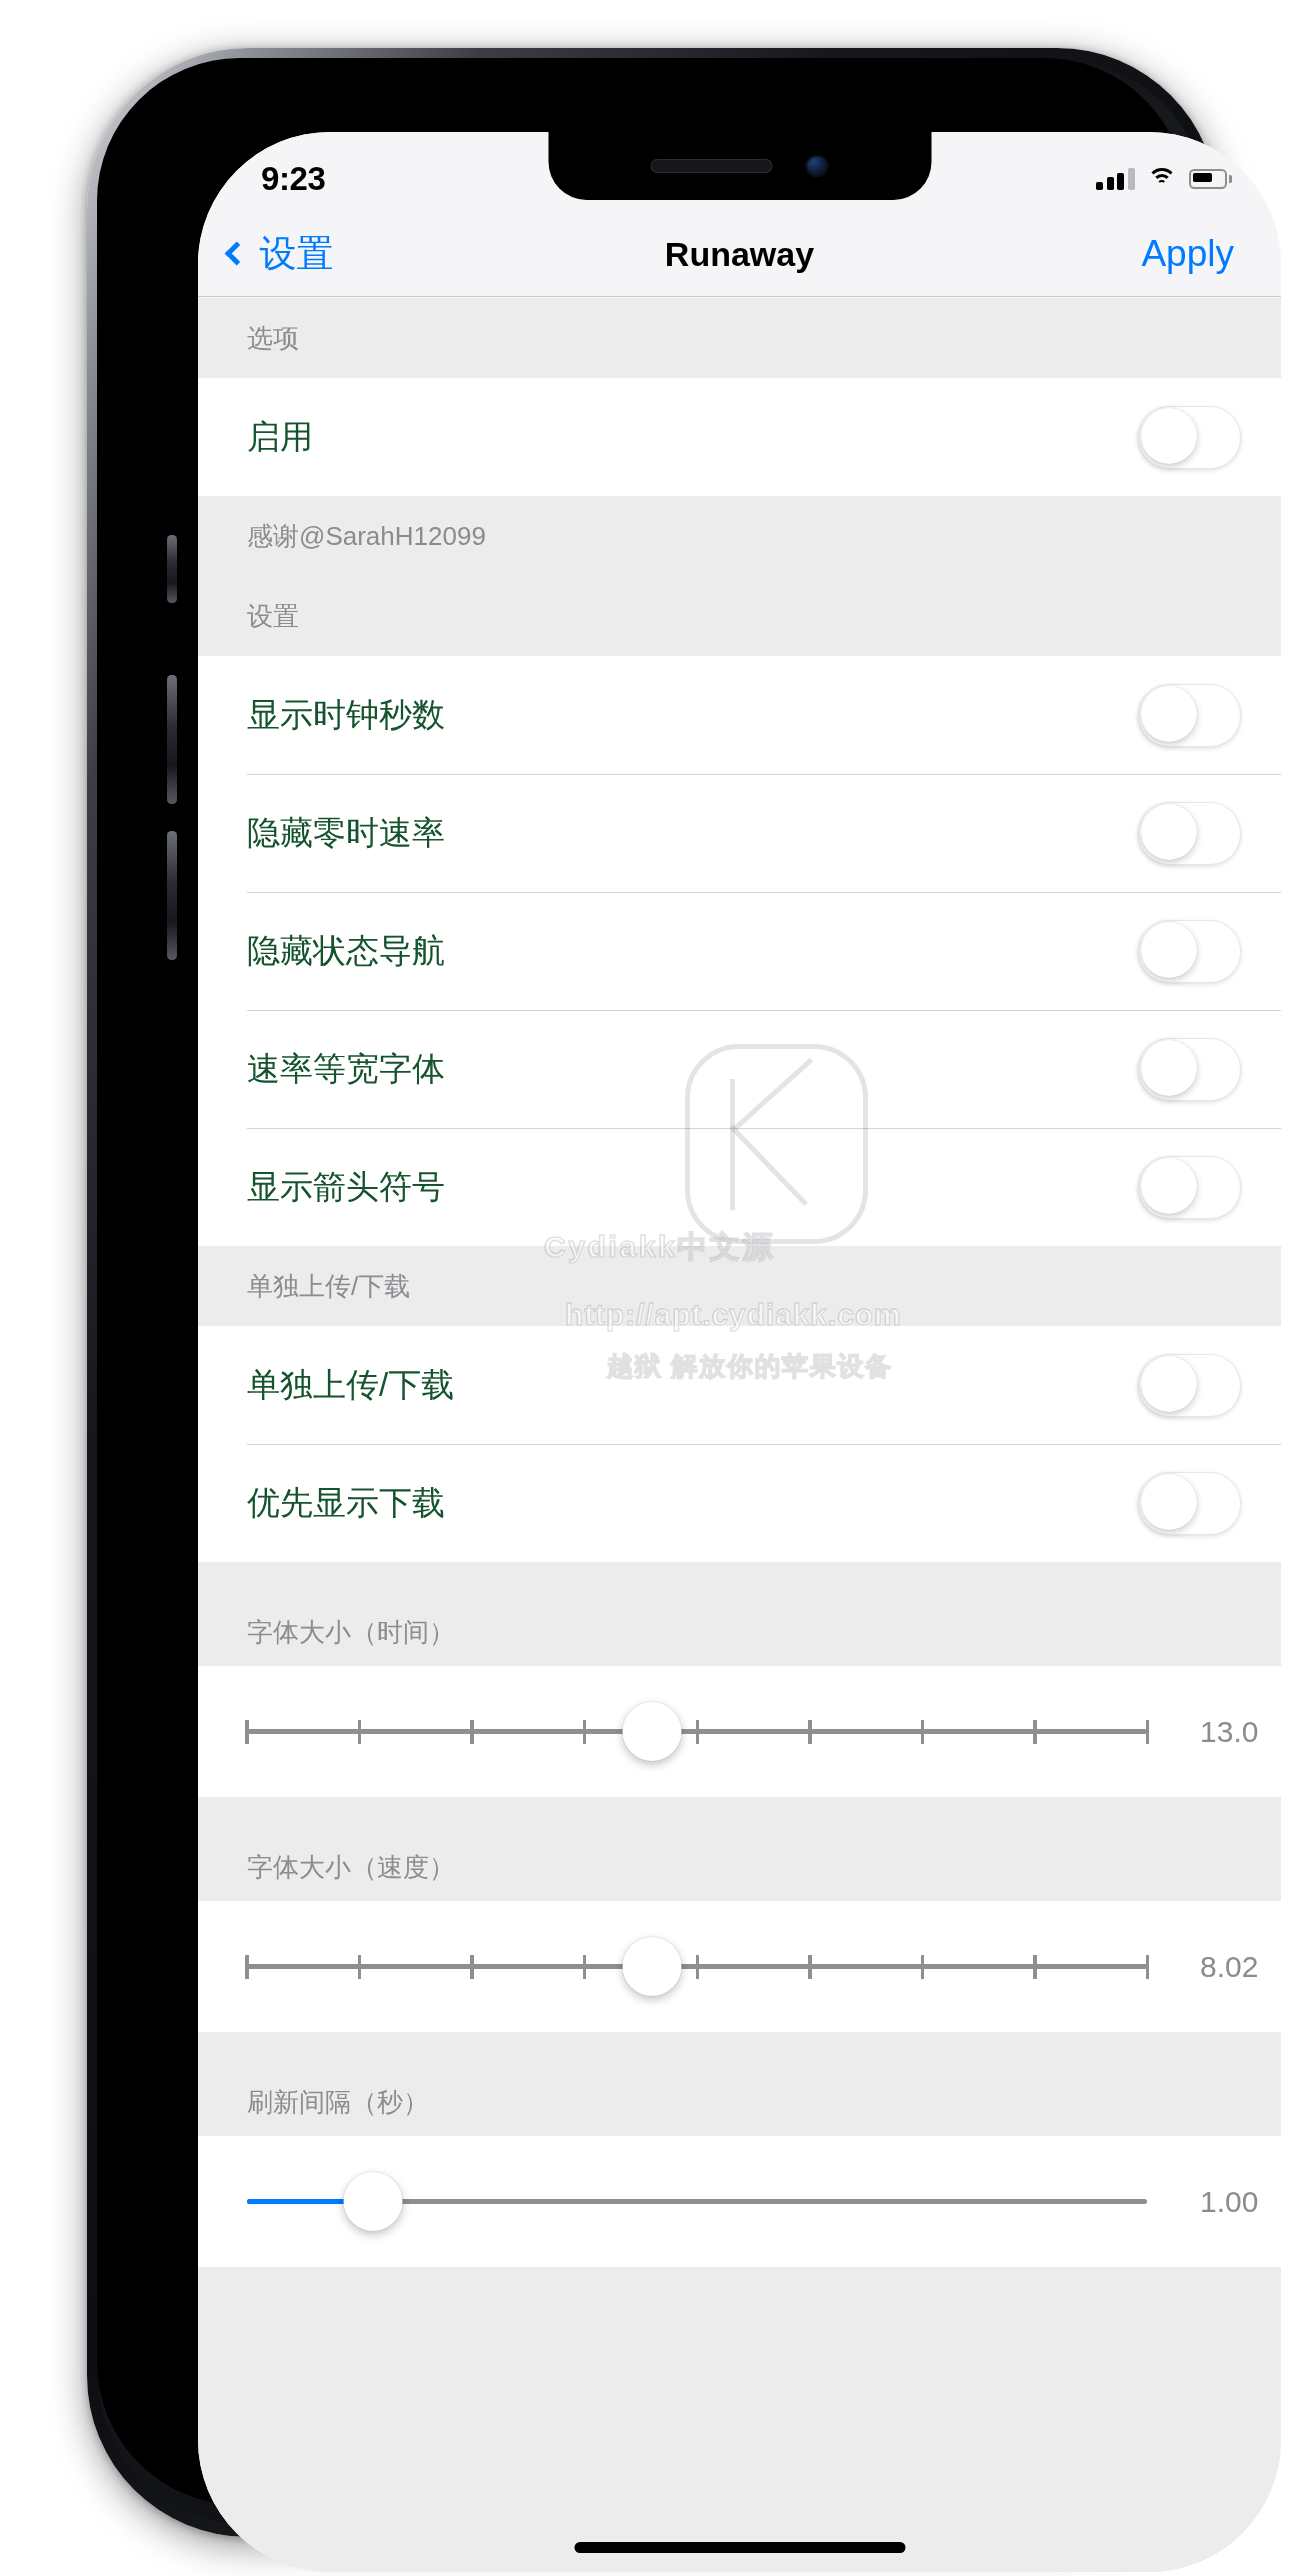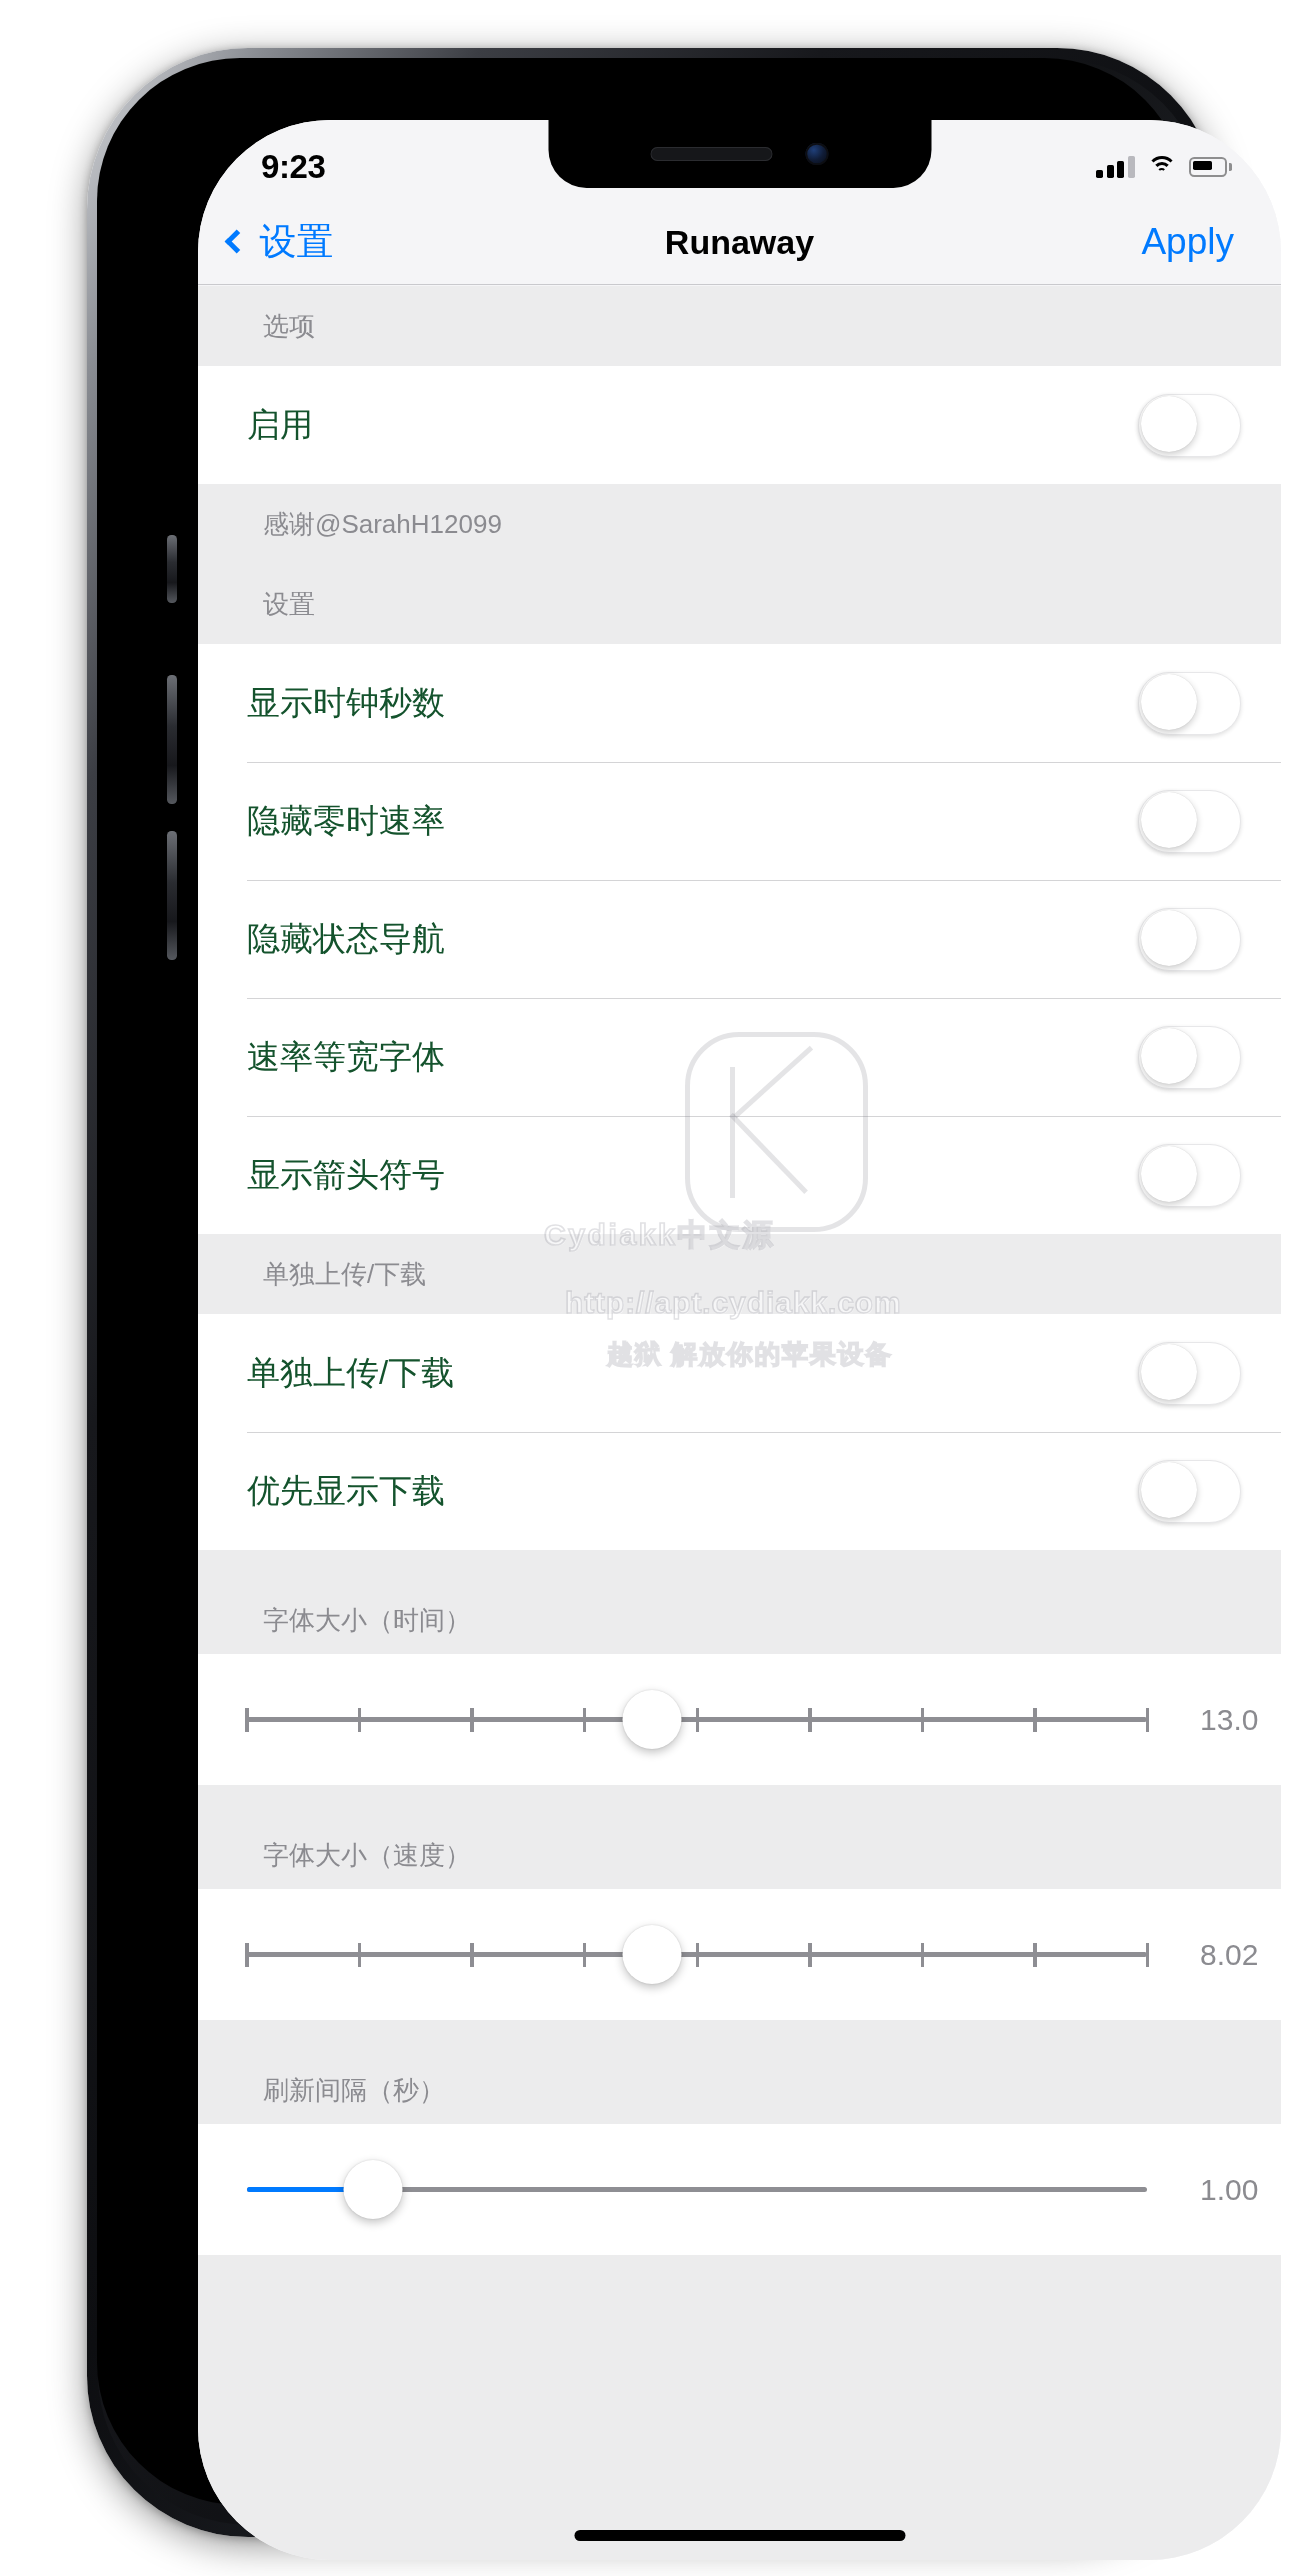--- a/index.html
+++ b/index.html
@@ -54,21 +54,21 @@
   }
   .btn-silent { left: 80px; top: 487px;  width: 9.6px; height: 68px; }
   .btn-volup  { left: 80px; top: 627px;  width: 9.6px; height: 129px; }
   .btn-voldn  { left: 80px; top: 783px;  width: 9.6px; height: 129px; }
   .btn-power  { right: 80px; top: 661px; width: 9.6px; height: 187px; }
 
   
   .screen {
     position: absolute;
     left: 111px;
-    top: 72px;
+    top: 84px;
     width: 1083px;
     height: 2440px;
     border-radius: 132px;
     background: #f5f5f7;
     overflow: hidden;
   }
 
   
   .notch {
     position: absolute;
@@ -202,21 +202,20 @@
   }
 
   .group-header {
     height: 80px;
     display: flex;
     align-items: center;
     padding: 0 0 0 49px;
     background: #ececed;
     color: #8b8b90;
     font-size: 26px;
-    margin-left: 16px;
   }
   .group-header.tall { height: 104px; align-items: flex-end; padding-bottom: 15.7px; }
 
   .cell {
     height: 118px;
     background: #fff;
     display: flex;
     align-items: center;
     padding: 0 40px 0 49px;
     position: relative;

